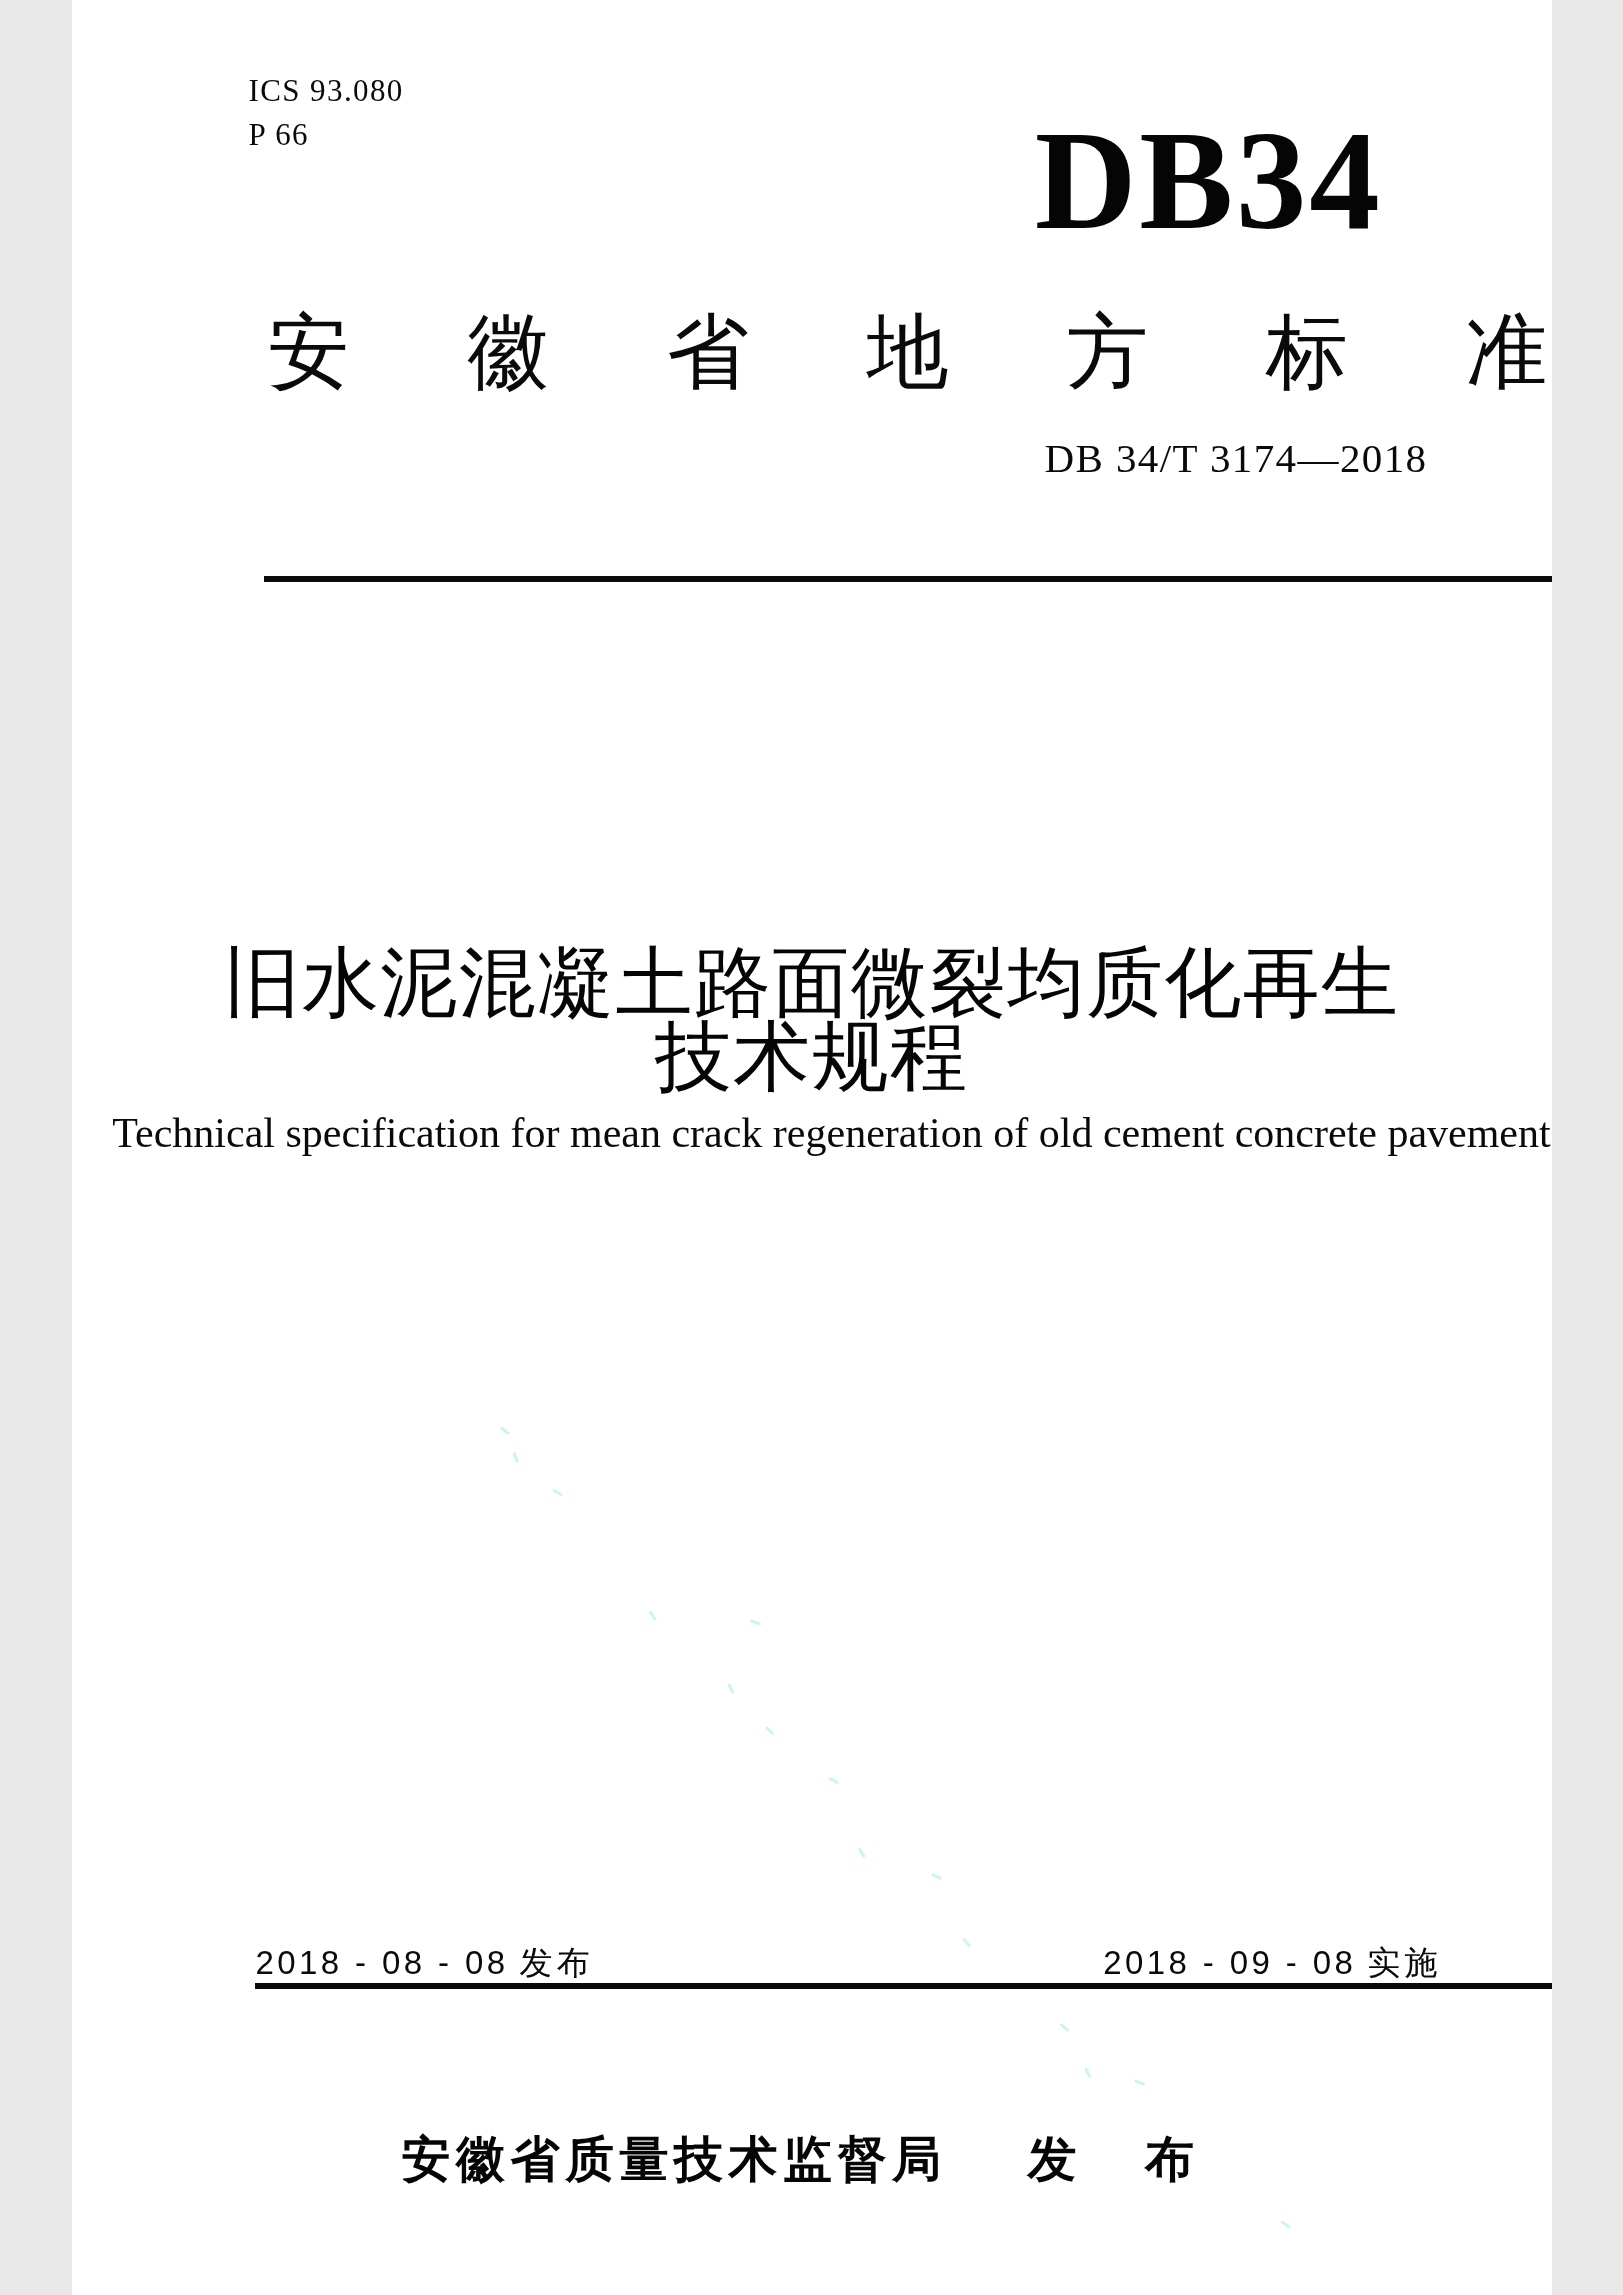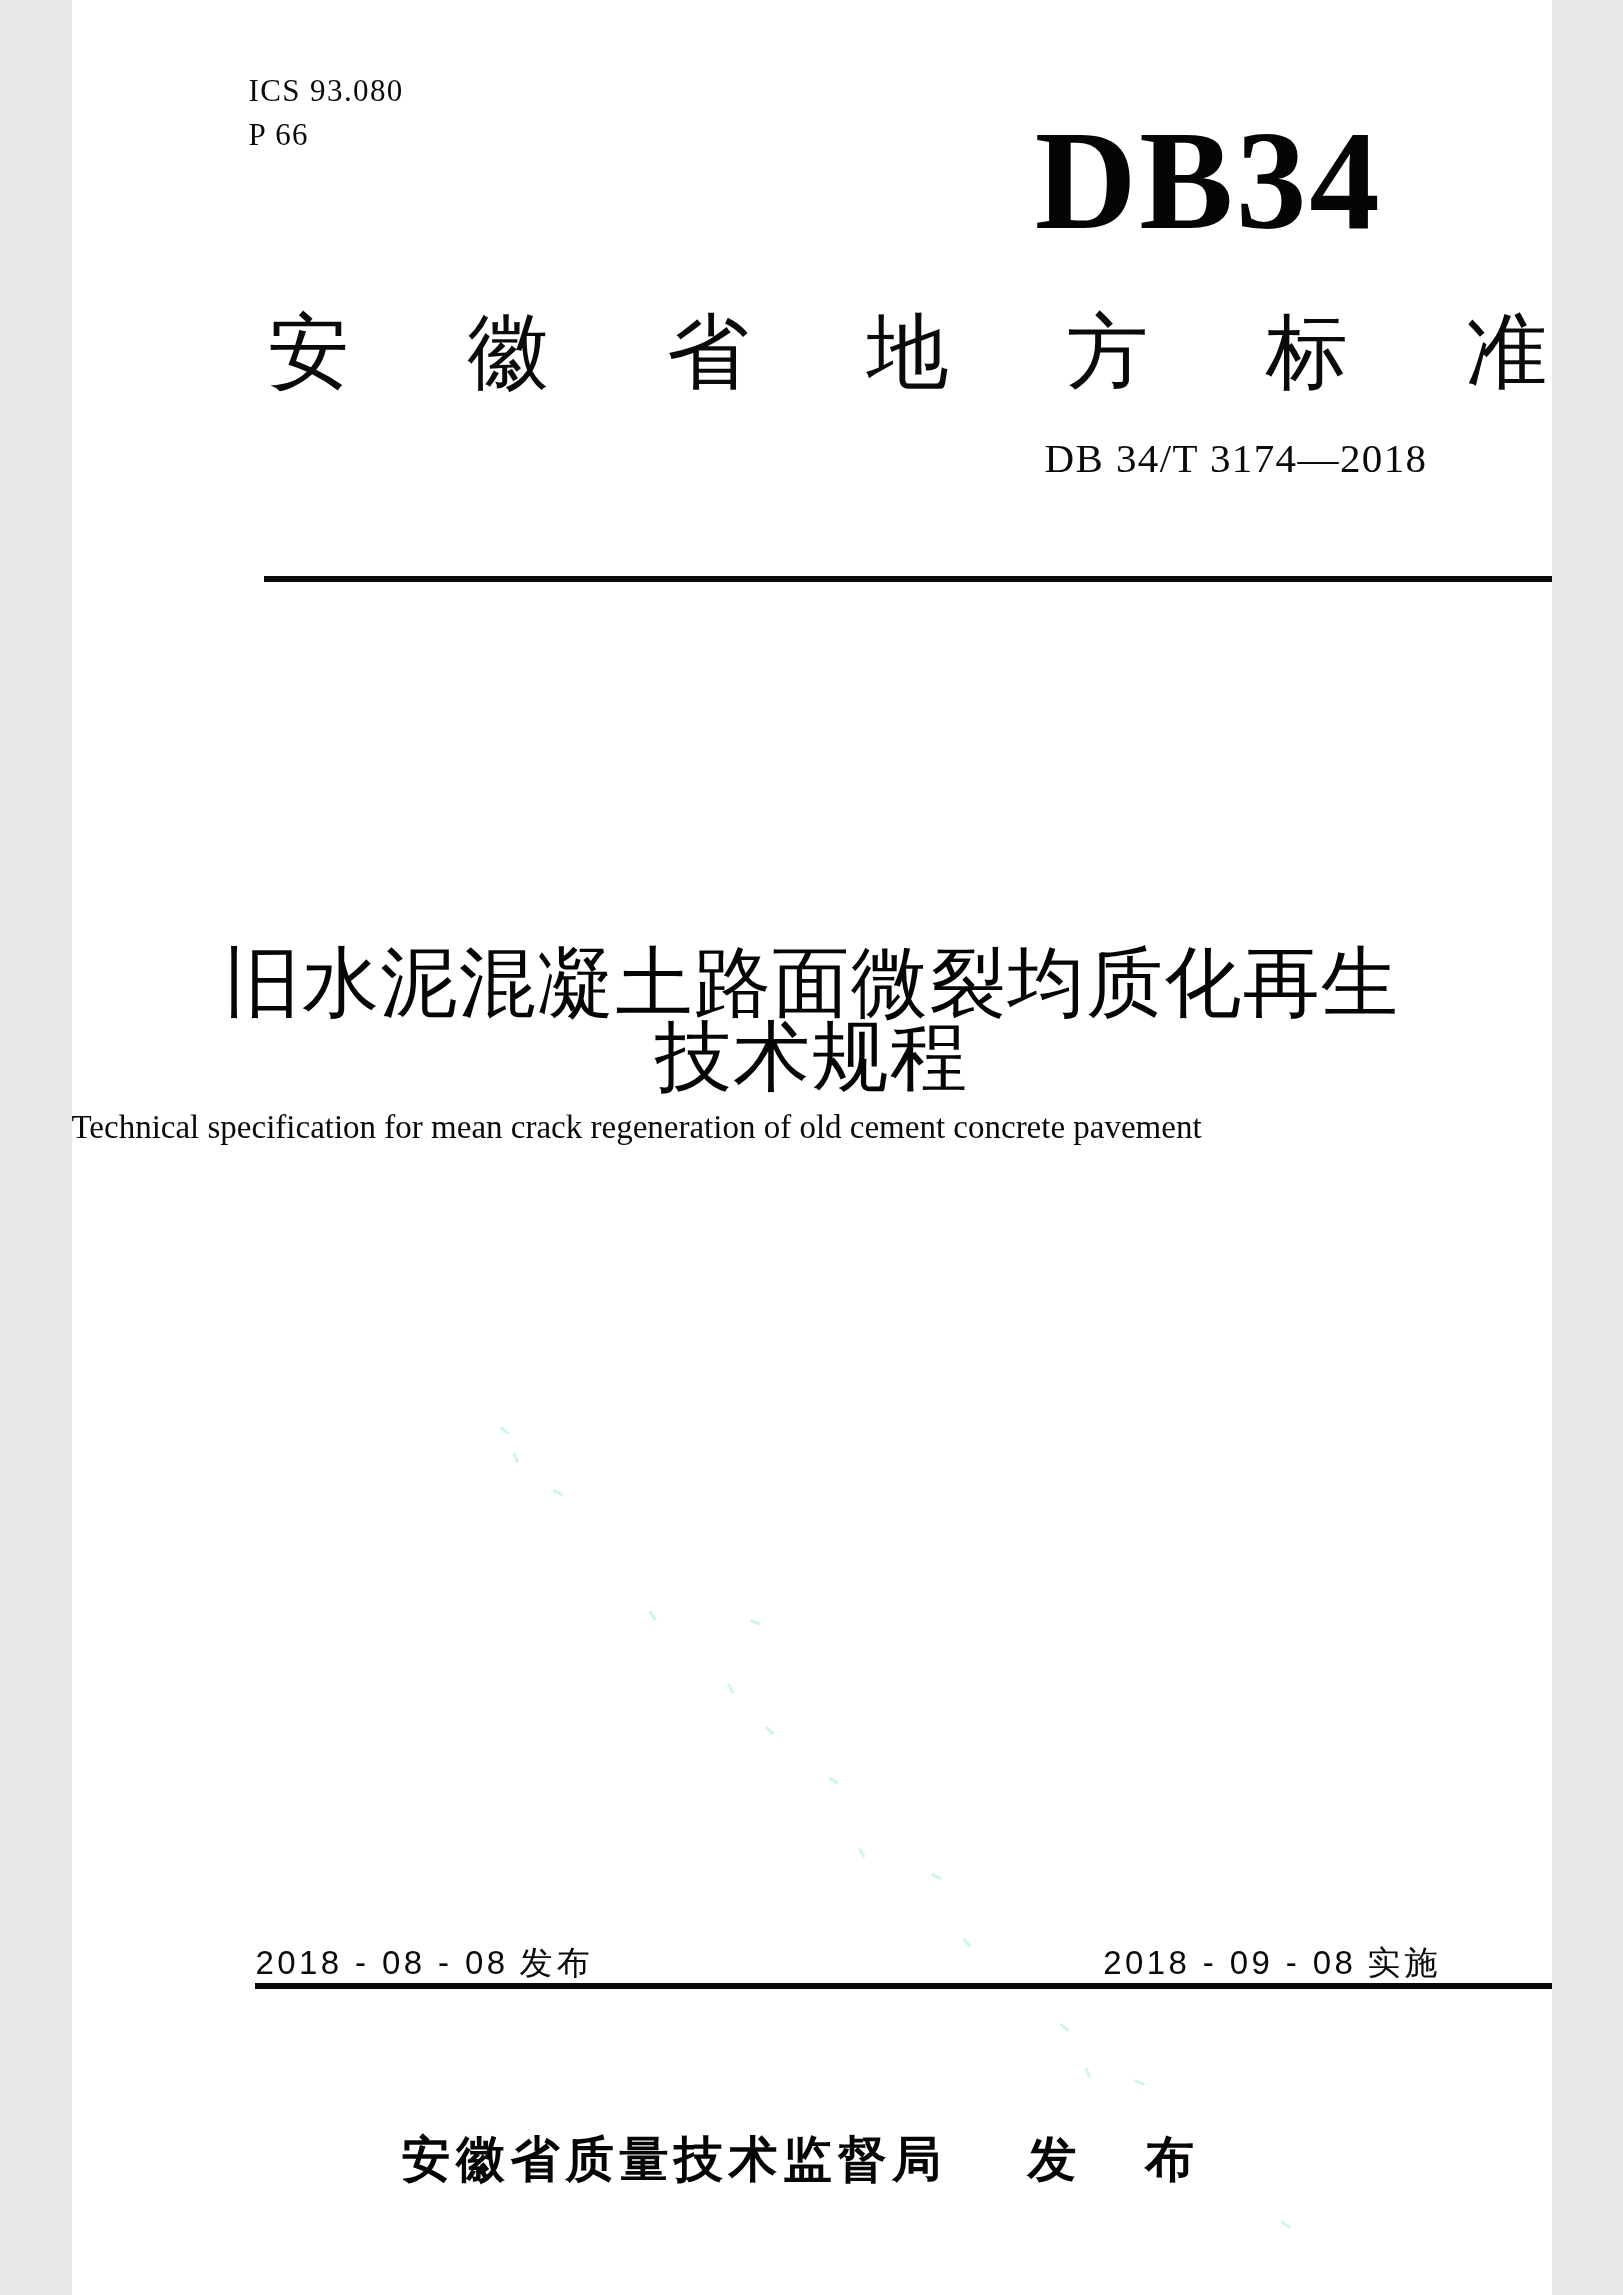--- a/index.html
+++ b/index.html
@@ -49,23 +49,25 @@
     text-align:center;
     font-size:77px;line-height:1.3;font-weight:500;
     letter-spacing:1.4px;color:#050505;
     white-space:nowrap;
   }
   .title-line1{top:912px;margin-top:20px;}
   .title-line2{top:1006px;}
   
   .title-en{
     position:absolute;left:0;width:100%;top:1106px;
+    text-align:center;
     font-family:"Liberation Serif", serif;
-    font-size:33px;line-height:1.3;color:#0a0a0a;
+    font-size:42px;line-height:1.3;color:#0a0a0a;
     white-space:nowrap;
+    padding-left:20px;
   }
   
   .date-row{
     position:absolute;left:184px;right:110px;top:1943px;
     display:flex;justify-content:space-between;align-items:baseline;
     font-size:33px;font-weight:500;line-height:1.2;
     color:#0a0a0a;
   }
   .date-group{display:flex;align-items:baseline;}
   .date-value{letter-spacing:3.4px;}

